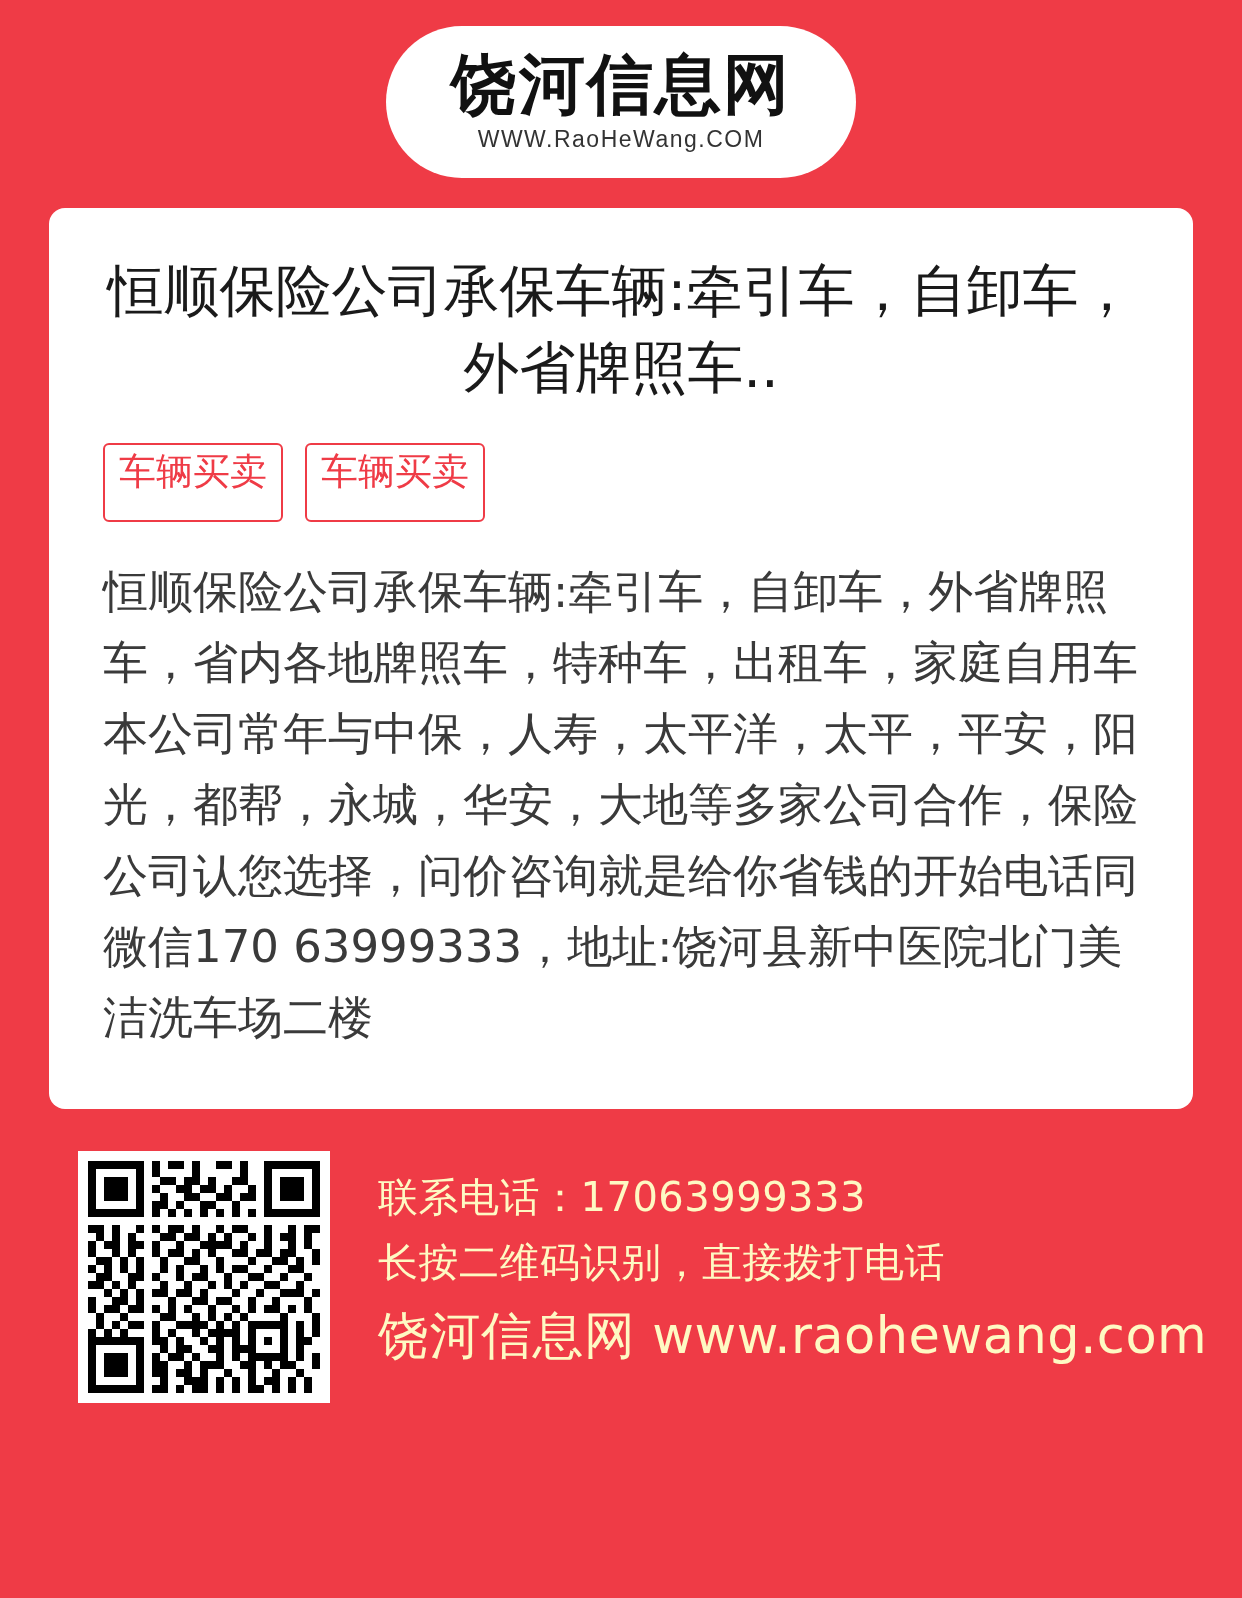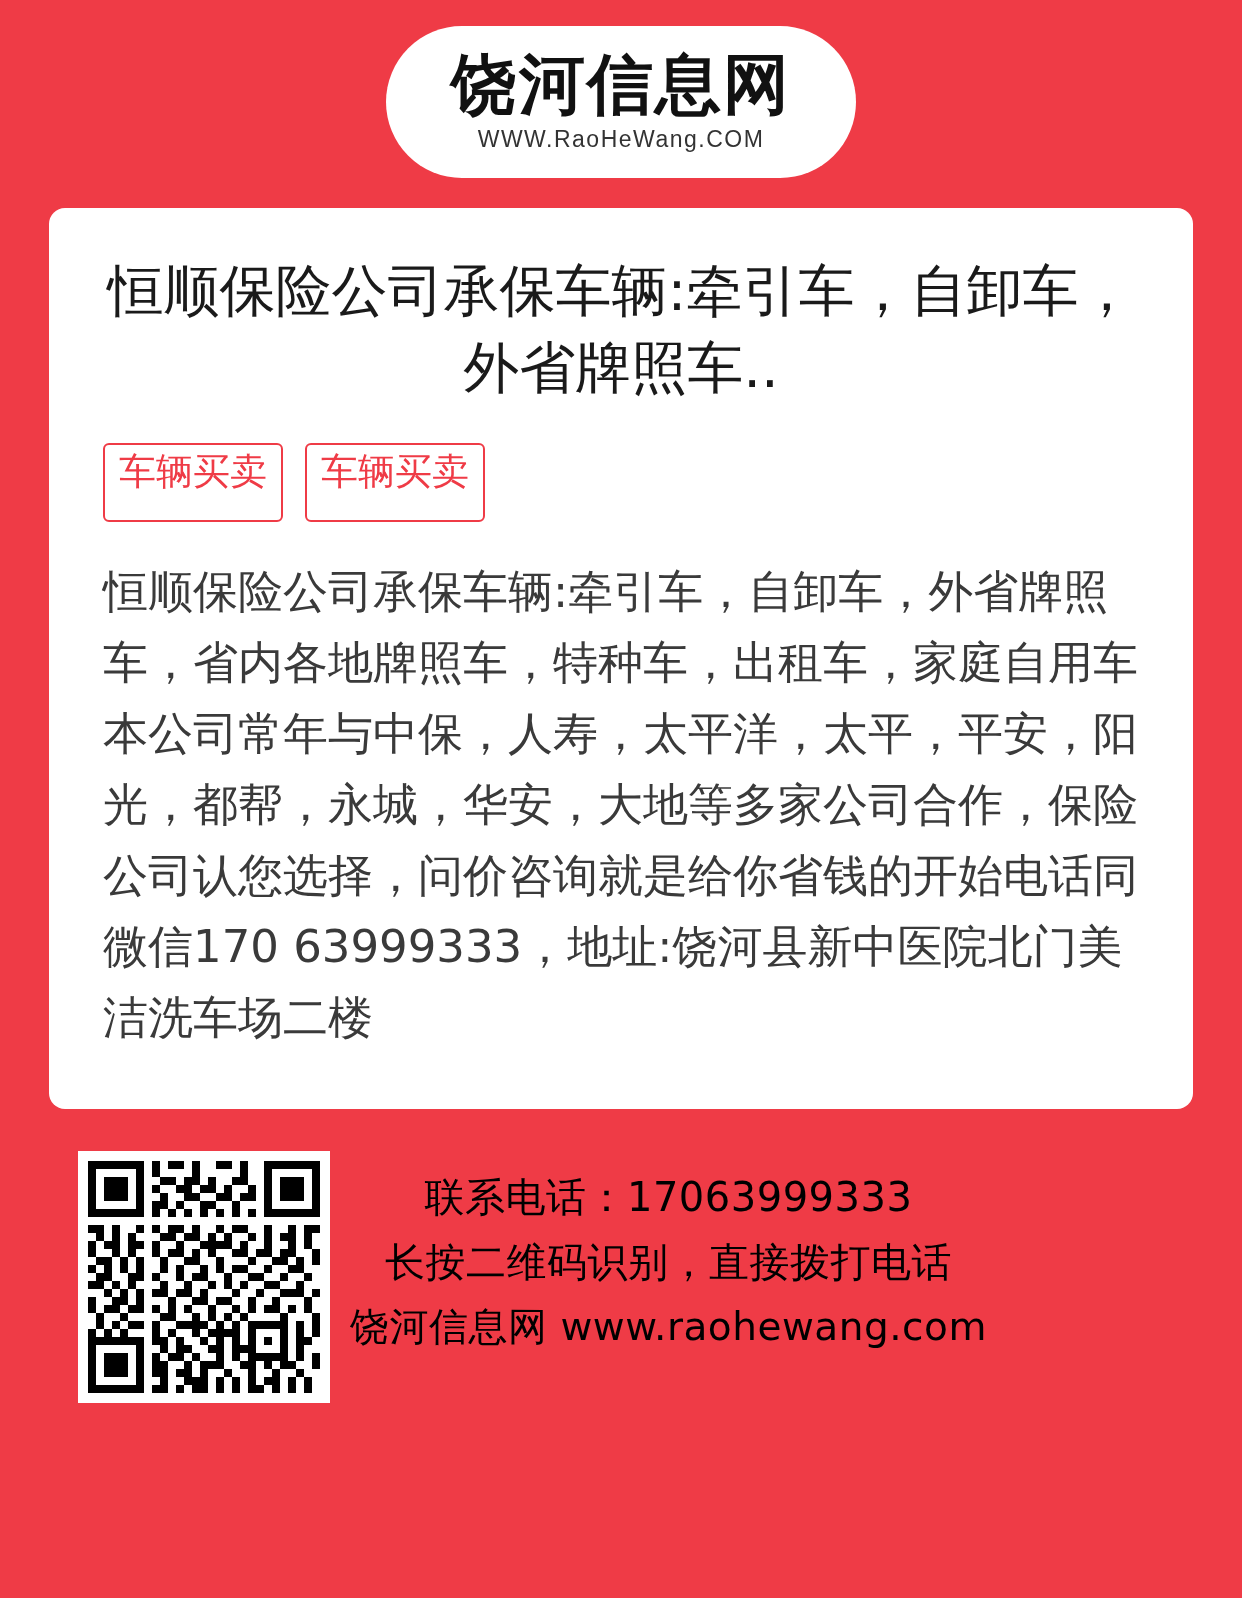--- a/index.html
+++ b/index.html
@@ -107,34 +107,33 @@
   .qr {
     width: 252px;
     height: 252px;
     background: #ffffff;
     padding: 10px;
     box-sizing: border-box;
     flex: 0 0 auto;
   }
   .qr svg { display: block; }
   .footer-text {
-    margin-left: 20px;
-    color: #000000;
+    margin-left: 48px;
+    color: #fef9c3;
     padding-top: 14px;
-    text-align: center;
   }
   .footer-line {
     font-size: 40px;
     line-height: 1.62;
     font-family: "DejaVu Sans", sans-serif;
     letter-spacing: 0.5px;
     white-space: nowrap;
   }
   .footer-line.site {
-    font-size: 39px;
+    font-size: 51px;
   }
 </style>
 </head>
 <body>
 
 <div class="page">
 
   <div class="logo-wrap">
     <div class="logo-pill">
       <div class="logo-title">饶河信息网</div>

